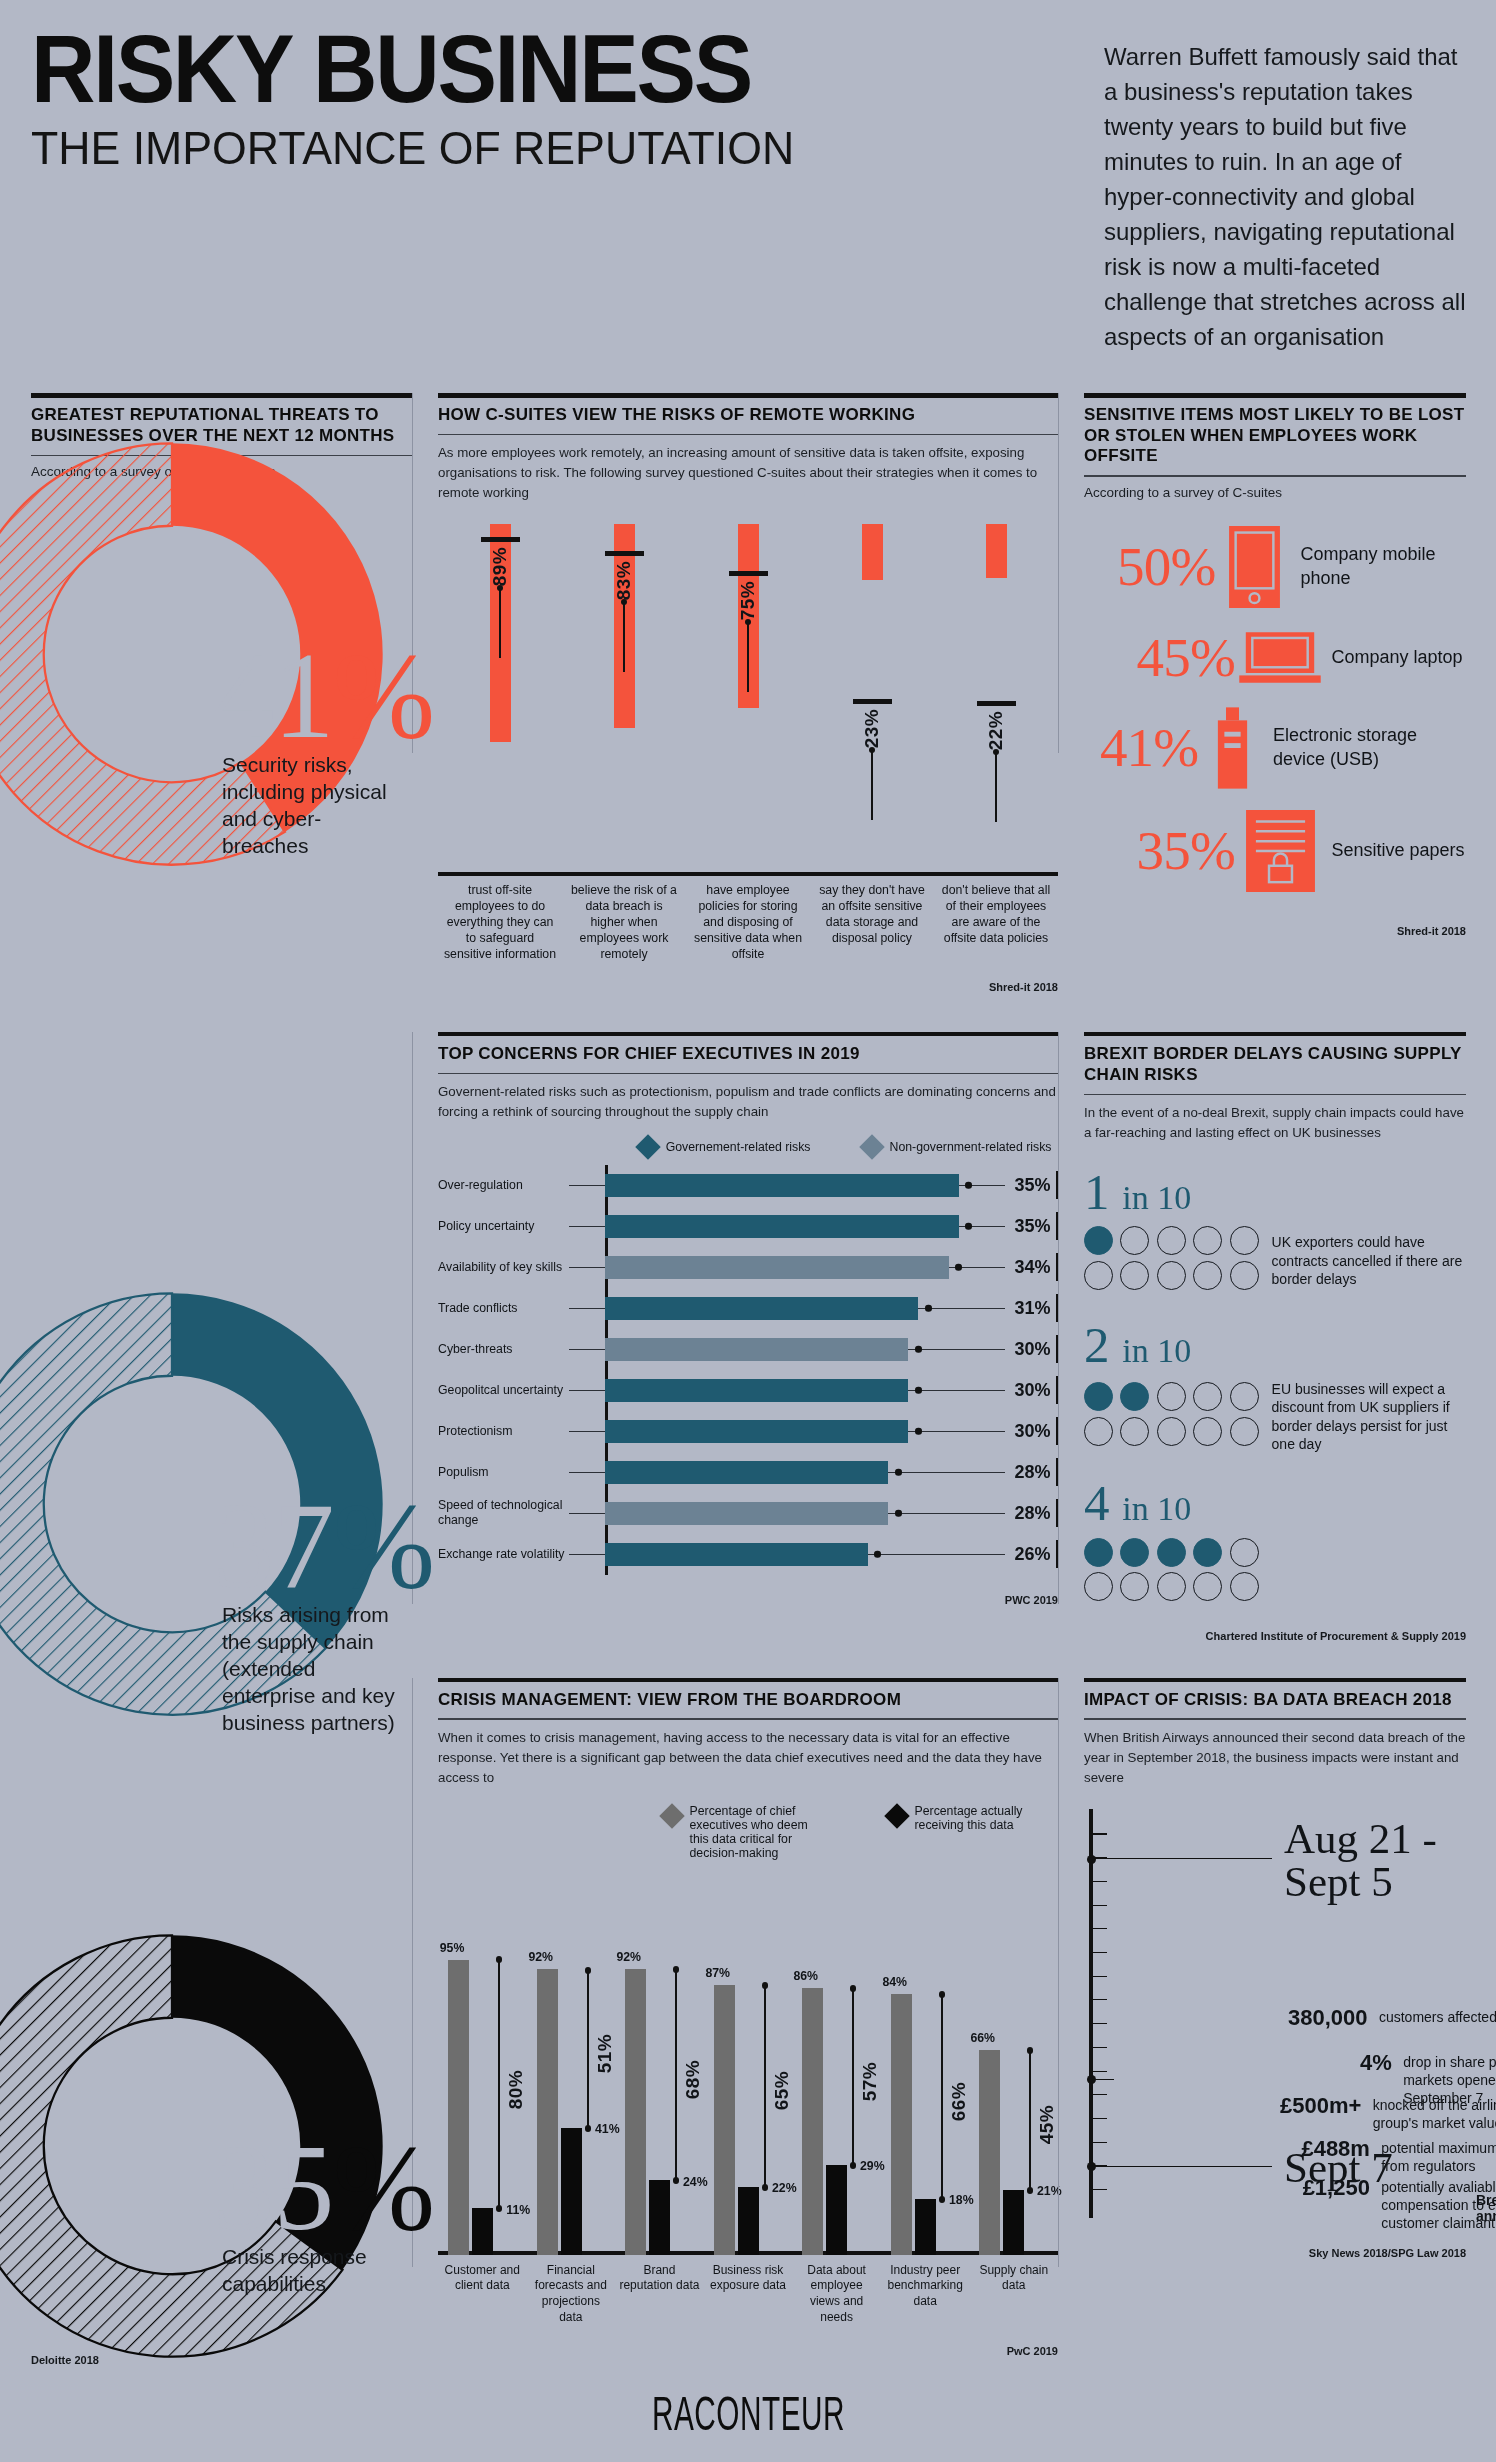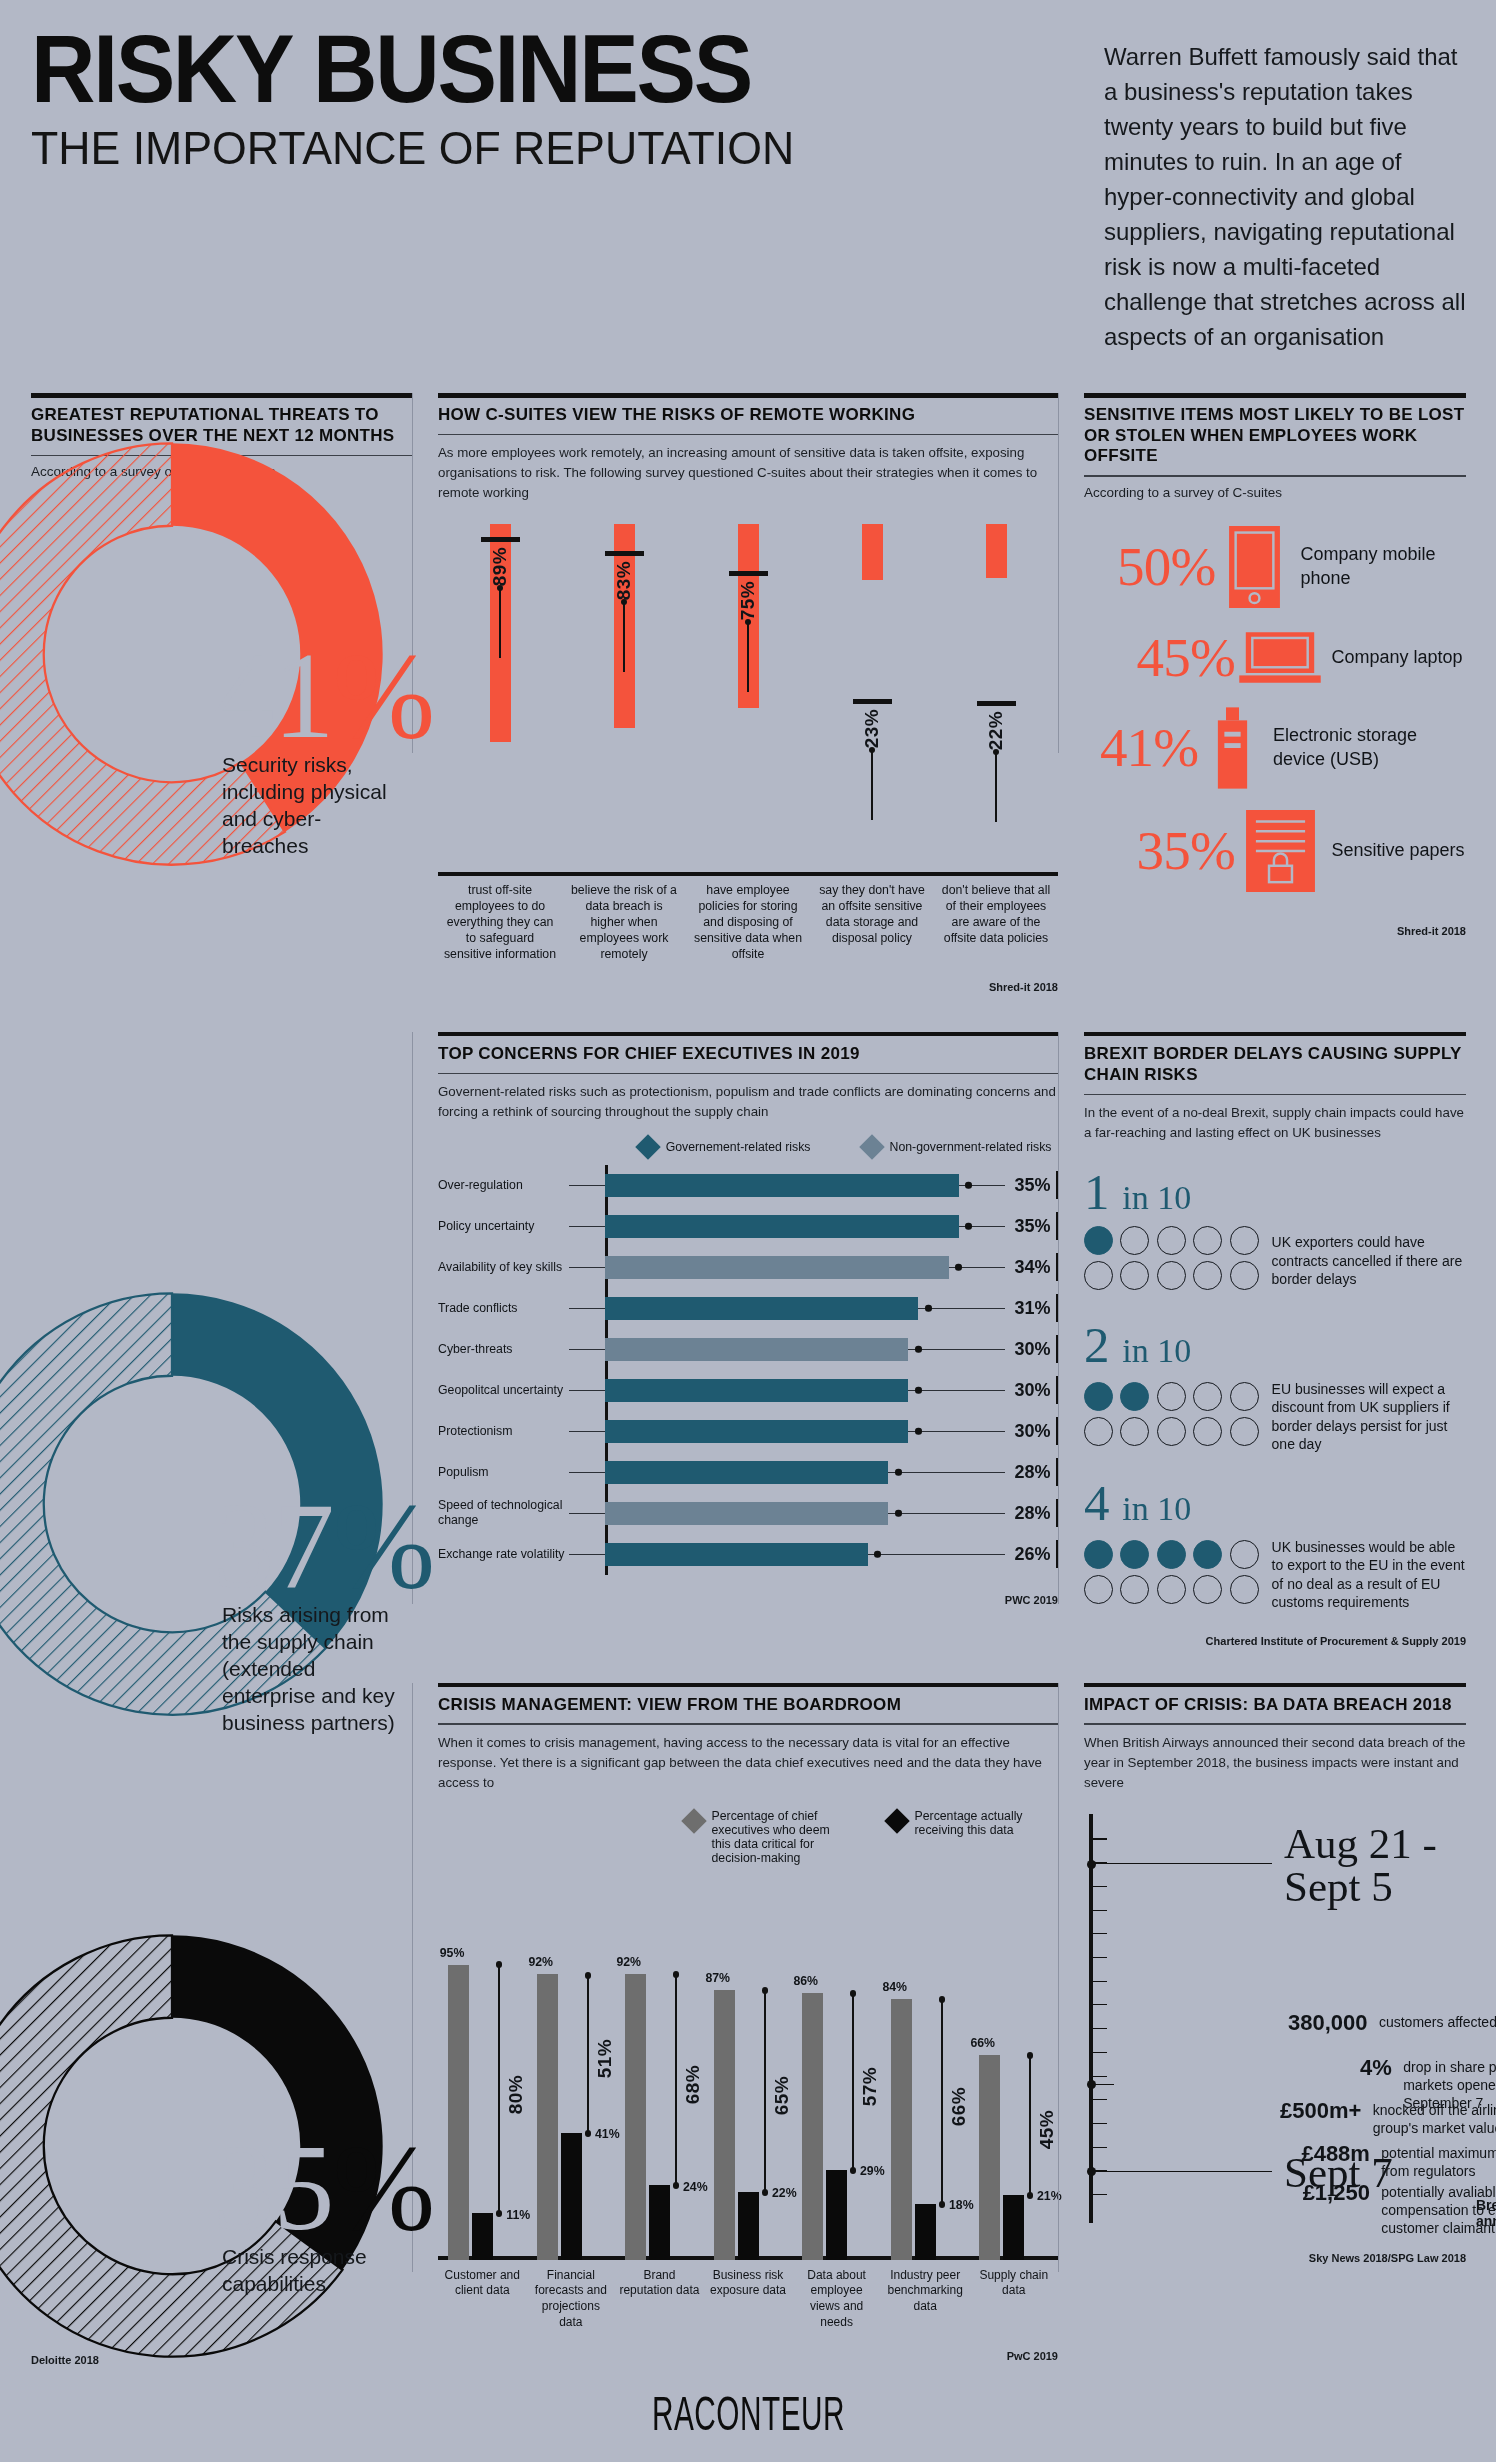--- a/index.html
+++ b/index.html
@@ -502,38 +502,37 @@
                   <span class="dot"></span>
                 </div>
                 <div class="dots-row">
                   <span class="dot"></span>
                   <span class="dot"></span>
                   <span class="dot"></span>
                   <span class="dot"></span>
                   <span class="dot"></span>
                 </div>
               </div>
-              <div class="brex-text">UK businesses would be able to export to the EU in the event of no deal as a result of EU customs requirements</div>
             </div>
           </div>
         </div>
       <div class="source" style="margin-top:23px;">Chartered Institute of Procurement &amp; Supply 2019</div>
     </div>
   </div>
 
   <div class="cols" style="margin-top:36px;">
     <div class="col-l"></div>
 
     <div class="col-m" style="padding-left:26px;">
       <div class="vsep" style="left:0;top:0;height:589px;"></div>
       <div class="rule-top"></div>
       <div class="sec-title">CRISIS MANAGEMENT: VIEW FROM THE BOARDROOM</div>
       <div class="rule-thin"></div>
       <div class="sec-blurb">When it comes to crisis management, having access to the necessary data is vital for an effective response. Yet there is a significant gap between the data chief executives need and the data they have access to</div>
-      <div class="legend" id="crisis-legend" style="align-items:flex-start;gap:39px;">
+      <div class="legend" id="crisis-legend" style="align-items:flex-start;gap:61px;">
           <div class="legend-item" style="align-items: flex-start; max-width: 164px;">
             <span class="dia" style="background:#6e6e6e;flex:0 0 18px;margin-top:2.5px;"></span>
             <span>Percentage of chief executives who deem this data critical for decision-making</span>
           </div>
           <div class="legend-item" style="align-items: flex-start; max-width: 164px;">
             <span class="dia" style="background:#0a0a0a;flex:0 0 18px;margin-top:2.5px;"></span>
             <span>Percentage actually receiving this data</span>
           </div>
         </div>
       <div class="crisis-chart" id="crisis-chart">

